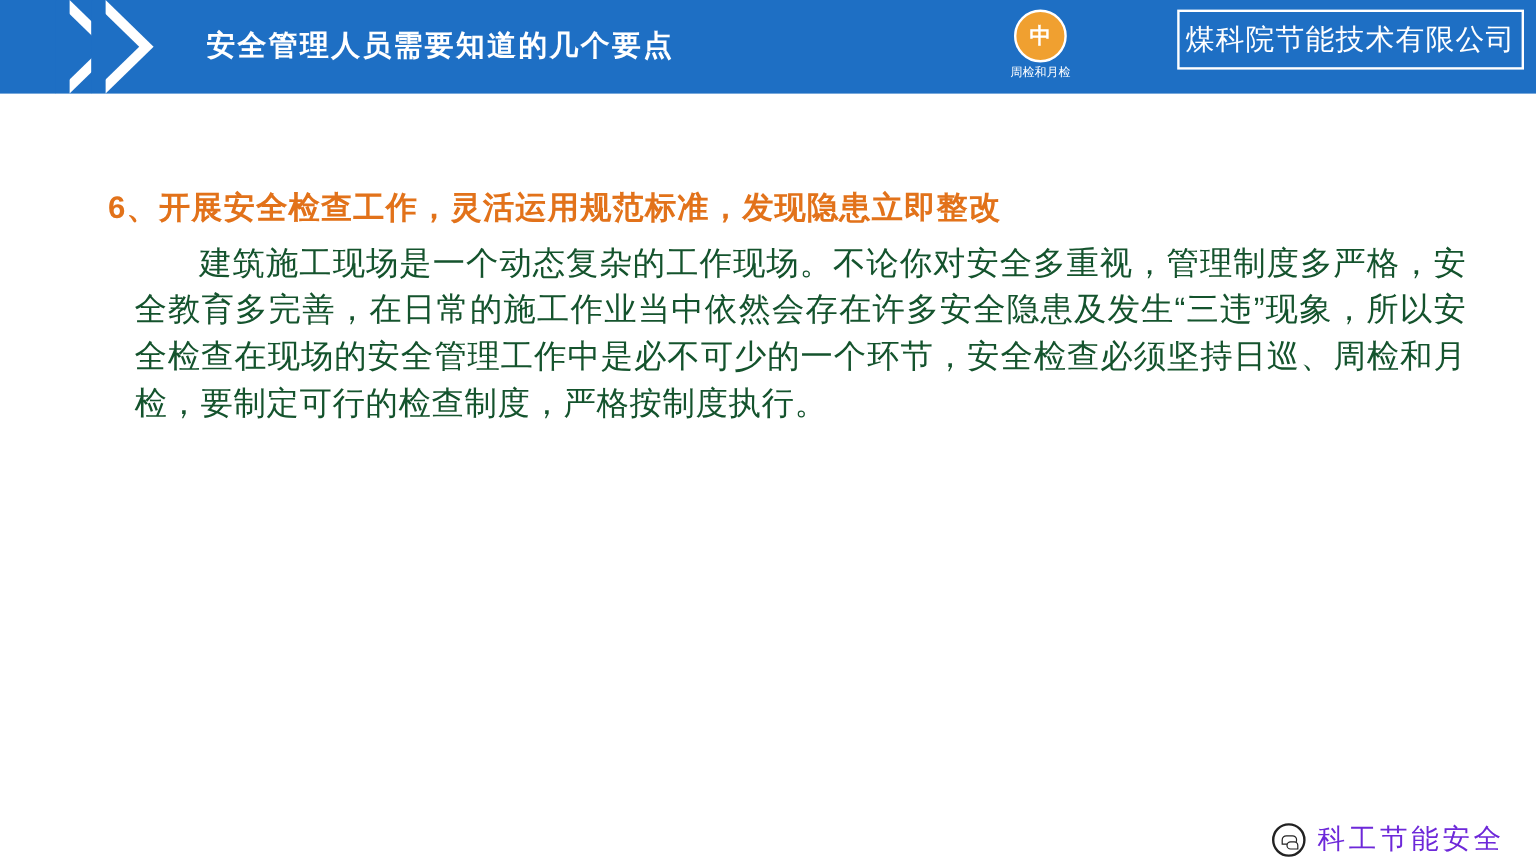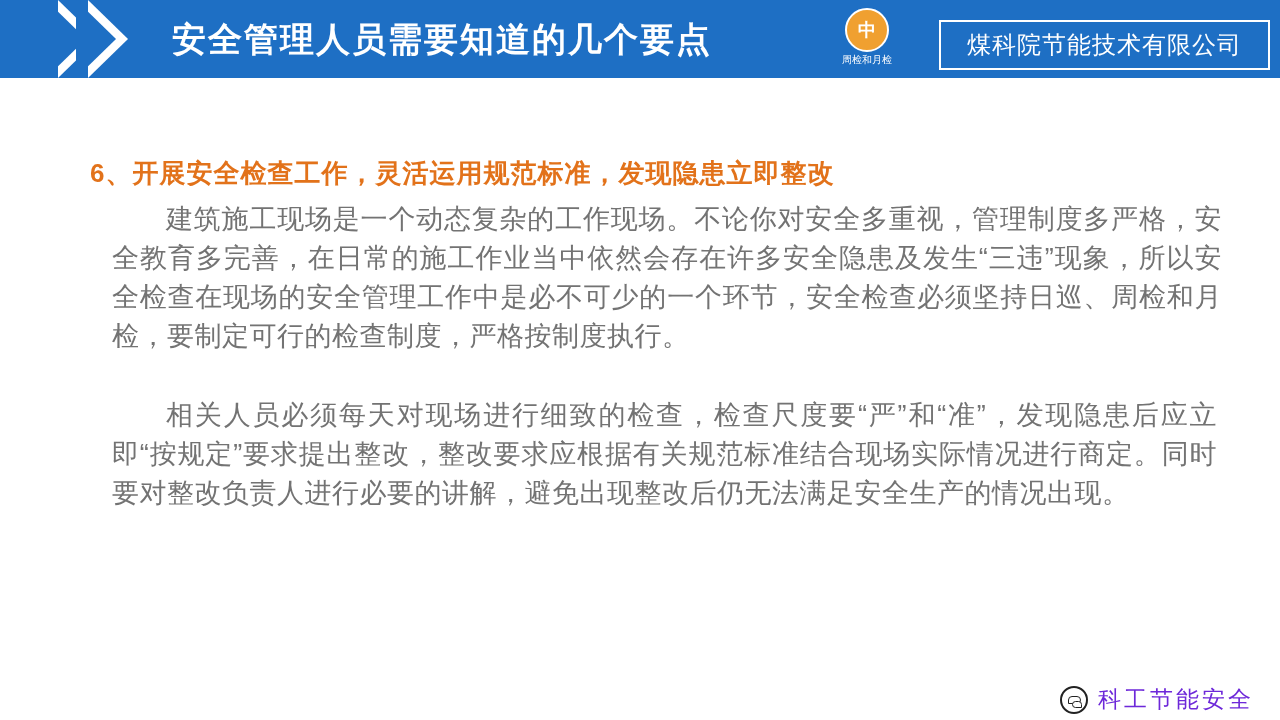--- a/index.html
+++ b/index.html
@@ -56,21 +56,21 @@
     border-bottom: 39px solid transparent;
     border-left: 40px solid #1e6fc4;
   }
   .arrow-mask.m1 { left: 46px; }
   .arrow-mask.m2 { left: 76px; }
 
   .header-title {
     position: absolute;
     left: 172px;
     top: 16px;
-    font-size: 34px;
+    font-size: 24px;
     font-weight: bold;
     color: #ffffff;
     letter-spacing: 2px;
     line-height: 46px;
     white-space: nowrap;
   }
 
   .logo-wrap {
     position: absolute;
     right: 382px;
@@ -110,23 +110,23 @@
     text-align: center;
     font-size: 10px;
     color: #ffffff;
     letter-spacing: 0px;
     white-space: nowrap;
   }
 
   .company-box {
     position: absolute;
     right: 10px;
-    top: 20px;
+    top: 8px;
     height: 50px;
-    padding: 0 26px;
+    padding: 0 5px;
     border: 2px solid #ffffff;
     box-sizing: border-box;
     display: flex;
     align-items: center;
   }
   .company-box span {
     font-size: 24px;
     color: #ffffff;
     font-weight: normal;
     letter-spacing: 1px;
@@ -148,21 +148,21 @@
     top: 78px;
     font-size: 26px;
     font-weight: bold;
     color: #e2721a;
     letter-spacing: 1px;
     white-space: nowrap;
   }
 
   .para {
     position: absolute;
-    color: #737373;
+    color: #14532d;
     font-size: 27px;
     line-height: 39px;
     letter-spacing: 0.5px;
     text-align: justify;
   }
   .para p {
     margin: 0;
     text-indent: 2em;
   }
   .para.p1 {
@@ -249,23 +249,20 @@
     </div>
   </div>
 
   <div class="content">
     <div class="section-heading">6、开展安全检查工作，灵活运用规范标准，发现隐患立即整改</div>
 
     <div class="para p1">
       <p>建筑施工现场是一个动态复杂的工作现场。不论你对安全多重视，管理制度多严格，安全教育多完善，在日常的施工作业当中依然会存在许多安全隐患及发生“三违”现象，所以安全检查在现场的安全管理工作中是必不可少的一个环节，安全检查必须坚持日巡、周检和月检，要制定可行的检查制度，严格按制度执行。</p>
     </div>
 
-    <div class="para p2">
-      <p>相关人员必须每天对现场进行细致的检查，检查尺度要“严”和“准”，发现隐患后应立即“按规定”要求提出整改，整改要求应根据有关规范标准结合现场实际情况进行商定。同时要对整改负责人进行必要的讲解，避免出现整改后仍无法满足安全生产的情况出现。</p>
-    </div>
 
     <div class="watermark">
       <div class="wm-icon"></div>
       <div class="wm-text">科工节能安全</div>
     </div>
   </div>
 
 </div>
 
 </body></html>

